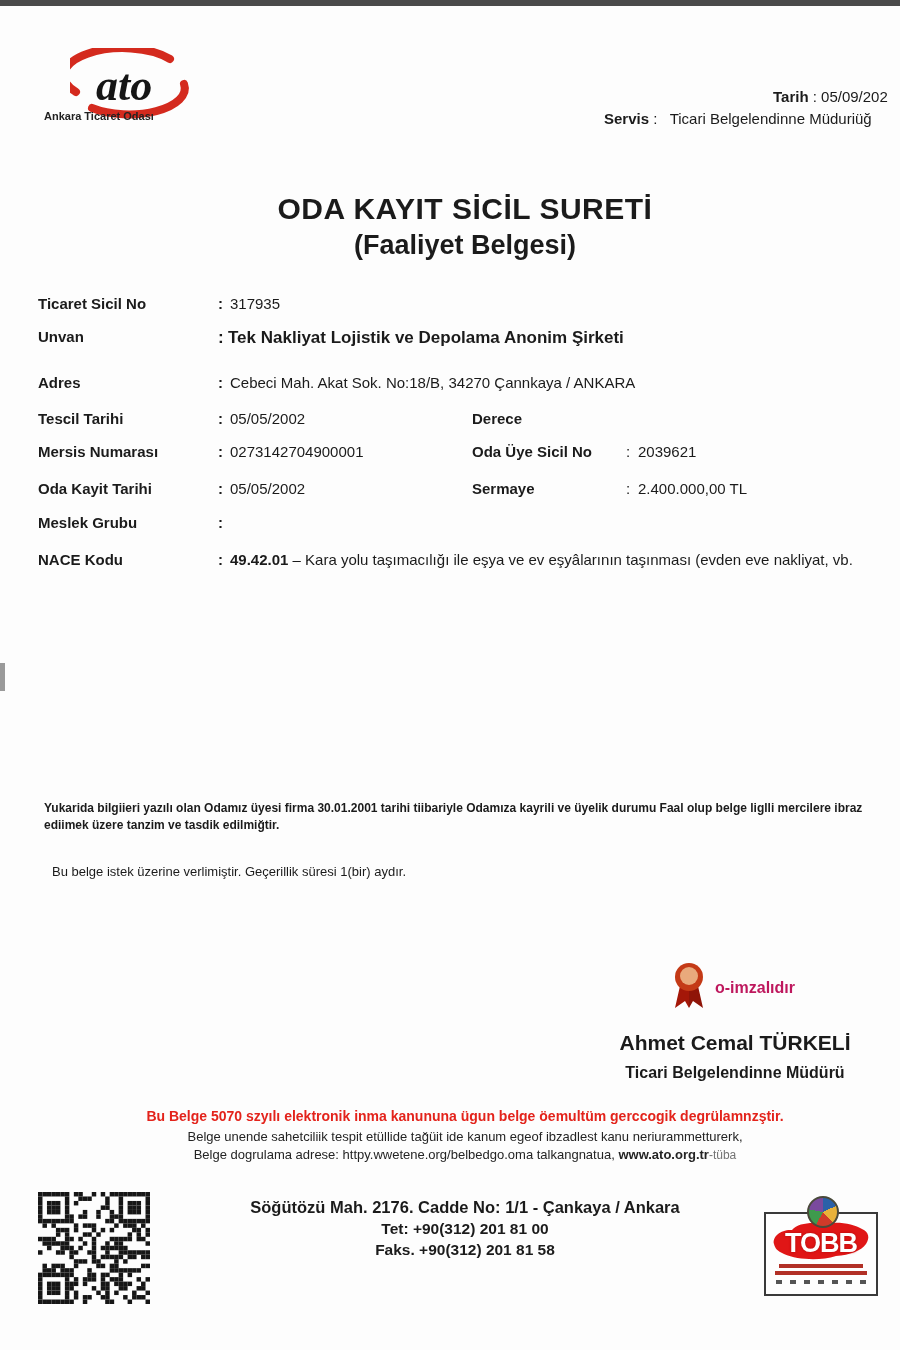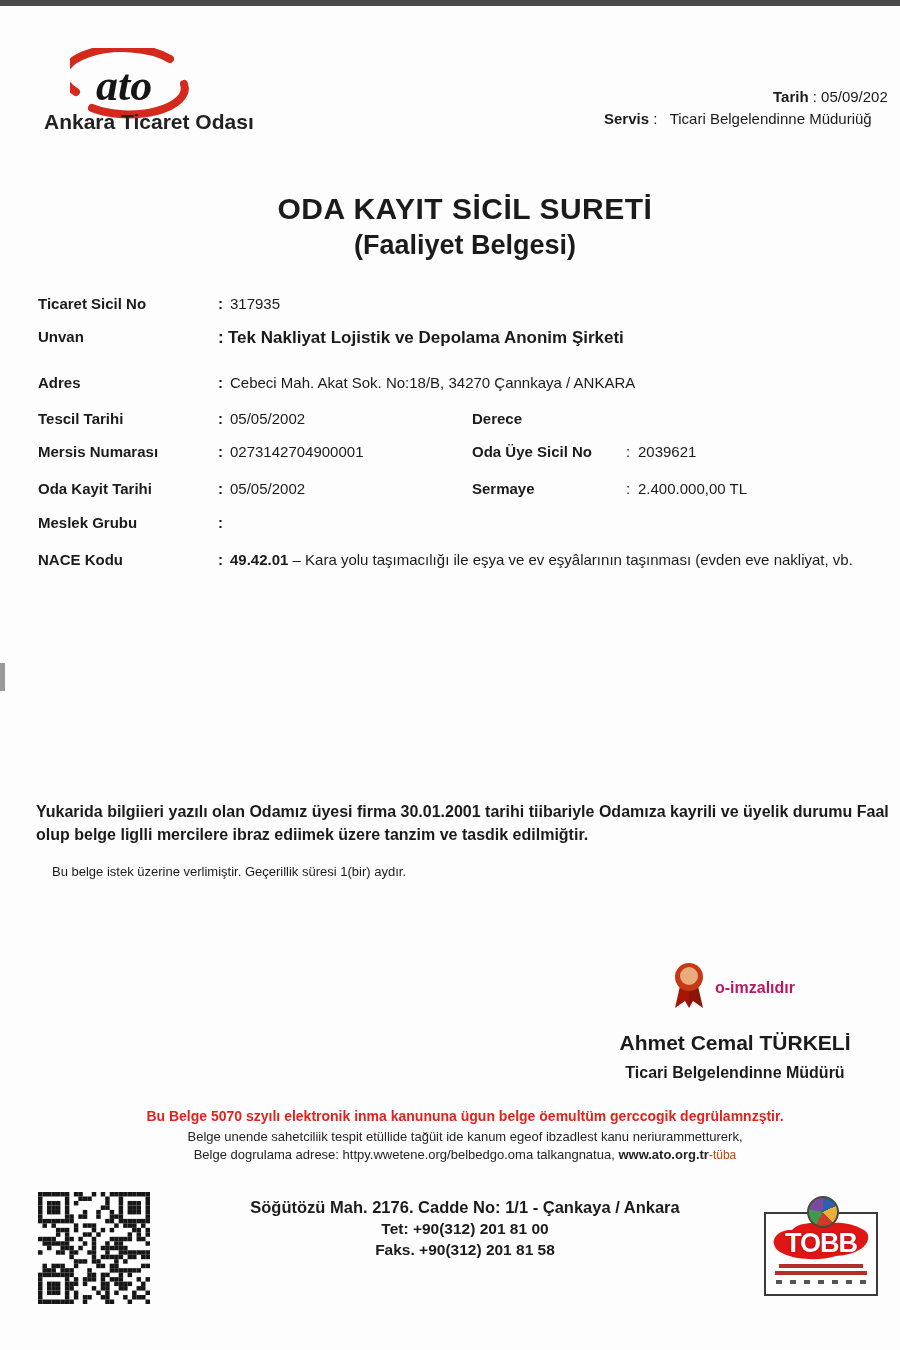--- a/index.html
+++ b/index.html
@@ -9,21 +9,21 @@
     font-family:"Liberation Sans", sans-serif;
     color:#1b1b1b;
     position:relative;
     overflow:hidden;
   }
   .topbar { position:absolute; left:0; top:0; width:900px; height:6px; background:#4a4a4a; }
   .edge-mark { position:absolute; left:0; top:663px; width:5px; height:28px; background:#9a9a9a; }
 
   
   .ato-logo { position:absolute; left:70px; top:48px; }
-  .org-name { position:absolute; left:44px; top:110px; font-weight:bold; font-size:21px; color:#222; }
+  .org-name { position:absolute; left:44px; top:110px; font-weight:bold; font-size:11px; color:#222; }
   .date-line { position:absolute; left:773px; top:88px; font-size:15px; white-space:nowrap; }
   .servis-line { position:absolute; left:604px; top:110px; font-size:15px; white-space:nowrap; }
   .lbl-b { font-weight:bold; }
 
   
   .doc-title { position:absolute; left:0; top:192px; width:930px; text-align:center; font-weight:bold; }
   .doc-title .t1 { font-size:30px; letter-spacing:0.5px; }
   .doc-title .t2 { font-size:27px; margin-top:4px; }
 
   
@@ -32,37 +32,37 @@
   .frow .fcolon  { position:absolute; left:218px; font-weight:bold; }
   .frow .fvalue  { position:absolute; left:230px; }
   .frow .flabel2 { position:absolute; left:472px; font-weight:bold; }
   .frow .fcolon2 { position:absolute; left:626px; }
   .frow .fvalue2 { position:absolute; left:638px; }
   .frow.unvan .fcolon { font-weight:bold; font-size:17px; }
   .frow.unvan .fvalue { font-weight:bold; font-size:17px; left:228px; }
   .nace-code { font-weight:bold; }
 
   
-  .para1 { position:absolute; left:36px; top:800px; width:856px; font-size:16px; font-weight:bold; line-height:1.45; }
+  .para1 { position:absolute; left:44px; top:800px; width:856px; font-size:12px; font-weight:bold; line-height:1.45; }
   .para2 { position:absolute; left:52px; top:864px; width:856px; font-size:13px; font-weight:normal; }
 
   
   .sign-block { position:absolute; left:575px; top:963px; width:320px; text-align:center; }
   .sign-row { display:flex; align-items:center; gap:10px; margin-left:98px; height:50px; }
   .esign-label { color:#be185d; font-weight:bold; font-size:16px; }
   .sign-name { font-weight:bold; font-size:21px; margin-top:18px; white-space:nowrap; }
   .sign-title { font-weight:bold; font-size:16px; margin-top:9px; white-space:nowrap; }
 
   
   .disclaimer { position:absolute; left:0; top:1108px; width:930px; text-align:center; }
   .disc1 { color:#e3231b; font-weight:bold; font-size:14px; }
   .disc2 { color:#242424; font-size:13px; margin-top:5px; }
   .disc3 { color:#242424; font-size:13px; margin-top:3px; }
   .disc3 .url { font-weight:bold; }
-  .disc3 .suffix { color:#c2410c; font-size:12px; }
+  .disc3 .suffix { color:#737373; font-size:12px; }
 
   
   .qr { position:absolute; left:38px; top:1192px; width:112px; height:112px; }
   .footer-address { position:absolute; left:0; top:1198px; width:930px; text-align:center; font-weight:bold; }
   .footer-address .addr { font-size:16.5px; }
   .footer-address .tel  { font-size:15.5px; margin-top:3px; }
   .footer-address .fax  { font-size:15.5px; margin-top:3px; }
 
   .tobb { position:absolute; left:764px; top:1196px; width:134px; height:104px; }
   .tobb-emblem {

